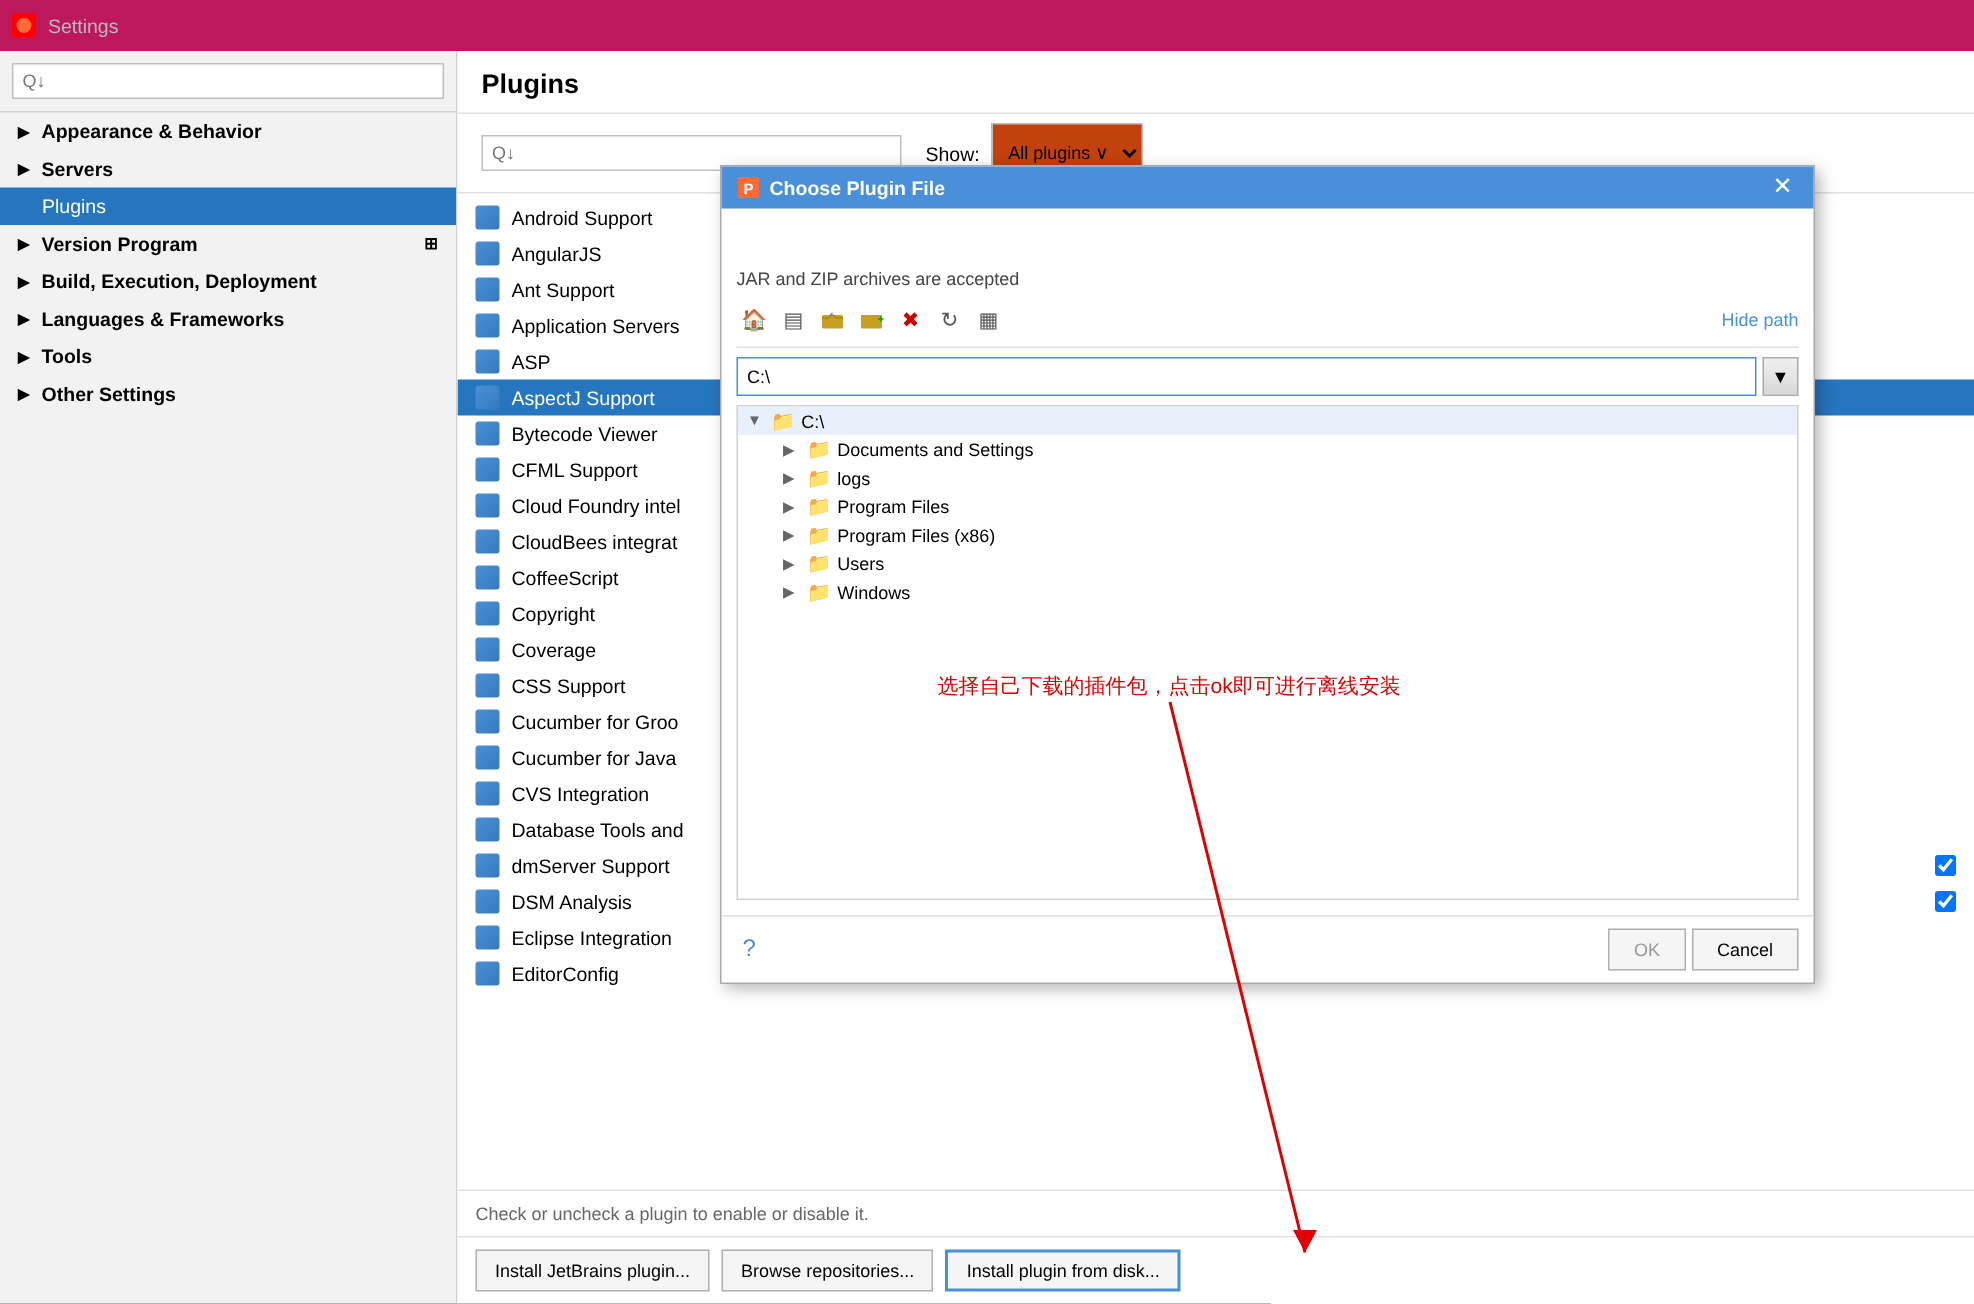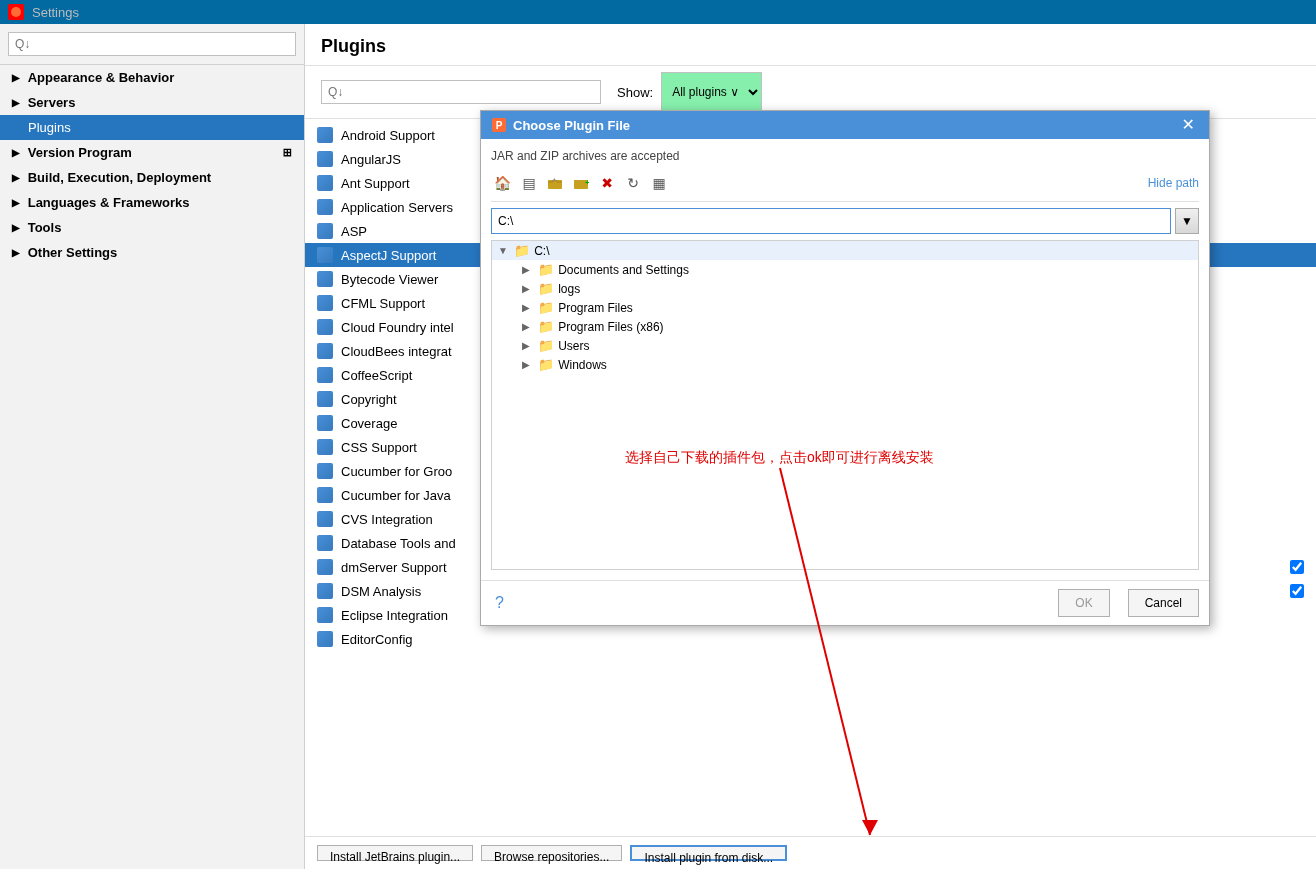--- a/index.html
+++ b/index.html
@@ -16,22 +16,22 @@
     
     .main-window {
       width: 1316px;
       height: 869px;
       background: #3c3f41;
       display: flex;
       flex-direction: column;
     }
 
     .title-bar {
-      background: #0369a1;
-      height: 24px;
+      background: #be185d;
+      height: 34px;
       display: flex;
       align-items: center;
       padding: 0 8px;
       color: #bbbbbb;
       font-size: 13px;
       gap: 8px;
     }
 
     .title-bar-icon {
       width: 16px;
@@ -145,21 +145,21 @@
     }
 
     .show-label {
       color: #000;
       margin-left: 8px;
     }
 
     .show-dropdown {
       height: 40px;
       border: 1px solid #c0c0c0;
-      background: #86efac;
+      background: #c2410c;
       padding: 2px 6px;
       font-size: 12px;
       cursor: pointer;
     }
 
     .plugins-list {
       flex: 1;
       overflow-y: auto;
       padding: 4px 0;
     }
@@ -214,21 +214,21 @@
       padding: 8px 12px;
       border-top: 1px solid #e0e0e0;
     }
 
     .btn {
       padding: 4px 12px;
       border: 1px solid #b0b0b0;
       background: #f5f5f5;
       cursor: pointer;
       font-size: 12px;
-      height: 16px;
+      height: 28px;
     }
 
     .btn.primary {
       border: 2px solid #4a90d9;
       background: #f5f5f5;
       text-align: center;
     }
 
     .dialog {
       background: #ffffff;
@@ -262,20 +262,21 @@
       border: none;
       color: white;
       cursor: pointer;
       font-size: 16px;
       line-height: 1;
       padding: 0 4px;
     }
 
     .dialog-body {
       padding: 10px;
+      margin-top: 30px;
     }
 
     .dialog-subtitle {
       font-size: 12px;
       color: #444;
       margin-bottom: 8px;
     }
 
     .dialog-toolbar {
       display: flex;
@@ -389,21 +390,21 @@
 
     .drag-drop-hint {
       font-size: 11px;
       color: #888;
       text-align: center;
       flex: 1;
     }
 
     .dialog-buttons {
       display: flex;
-      gap: 18px;
+      gap: 4px;
     }
 
     .dialog-btn {
       padding: 4px 16px;
       height: 28px;
       border: 1px solid #b0b0b0;
       background: #f5f5f5;
       cursor: pointer;
       font-size: 12px;
     }
@@ -575,20 +576,23 @@
           <input type="checkbox" class="plugin-checkbox" checked="" style="">
         </div>
         <div class="plugin-item">
           <div class="plugin-icon"></div>
           <span class="plugin-name">Eclipse Integration</span>
         </div>
         <div class="plugin-item">
           <div class="plugin-icon"></div>
           <span class="plugin-name">EditorConfig</span>
         </div>
+      </div>
+      <div class="plugins-footer">
+        <span>Check or uncheck a plugin to enable or disable it.</span>
       </div>
       <div class="bottom-buttons">
         <button class="btn">Install JetBrains plugin...</button>
         <button class="btn">Browse repositories...</button>
         <button class="btn primary">Install plugin from disk...</button>
       </div>
     </div>
   </div>
 </div>
 

